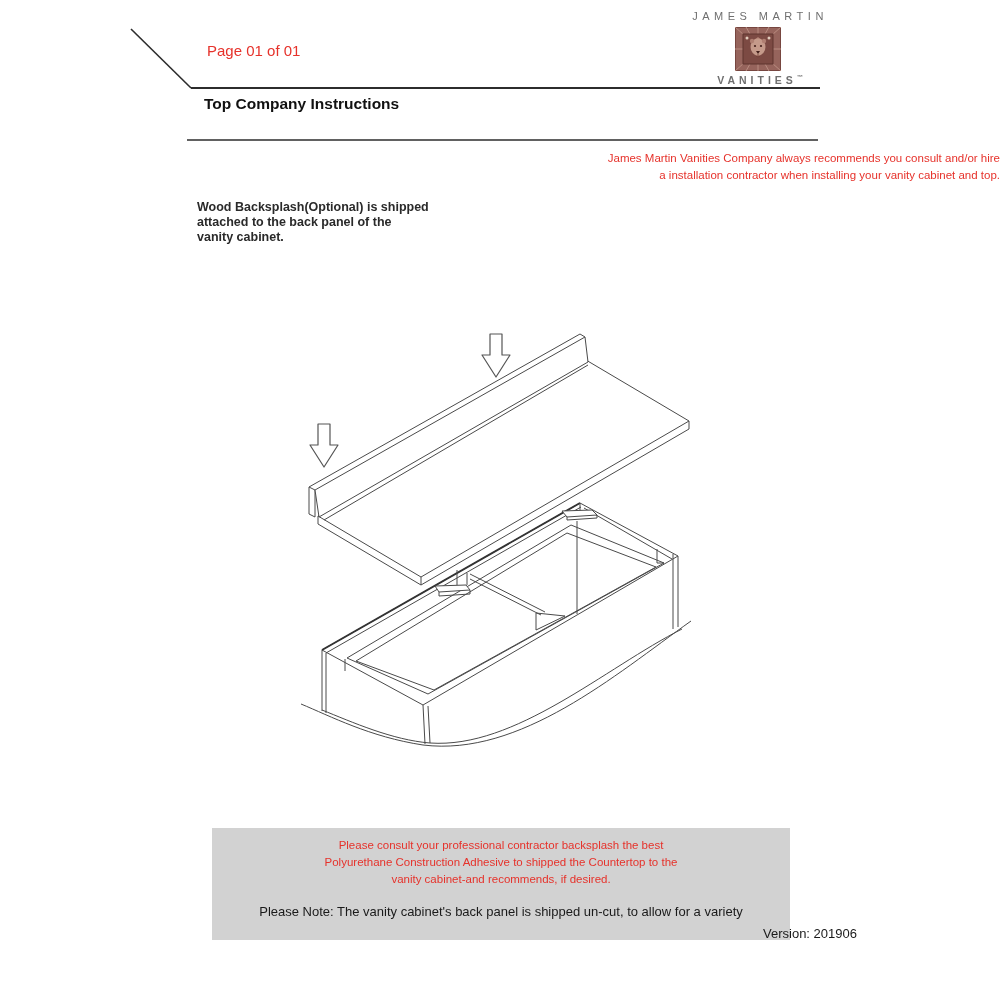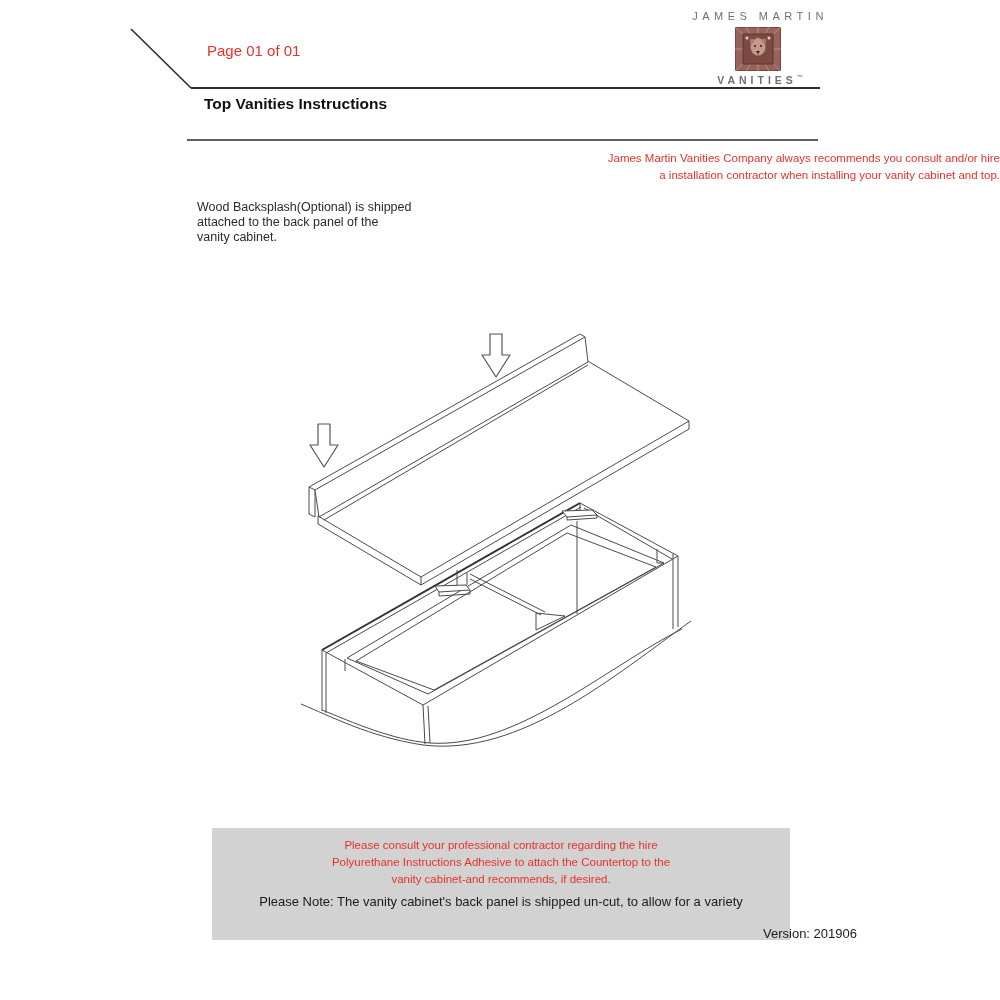--- a/index.html
+++ b/index.html
@@ -16,28 +16,28 @@
   .logo-bottom{font-size:10.5px;letter-spacing:4px;color:#6f6f6f;font-weight:bold;white-space:nowrap;padding-left:4px;}
   .tm{font-size:6px;vertical-align:top;letter-spacing:0;}
 
   
   .page-label{left:207px;top:42px;font-size:15px;color:#e6322b;text-align:right;}
   .doc-title{left:204px;top:95px;font-size:15.5px;font-weight:bold;color:#111;}
 
   
   .disclaimer{left:40px;top:150px;width:960px;text-align:right;font-size:11.5px;line-height:17px;color:#e6322b;}
   .instruction-note{left:197px;top:200px;font-size:12.5px;line-height:15.2px;color:#2a2a2a;}
-  .instruction-note span{display:block;}
+  .instruction-note span{display:block;font-weight:bold;}
   .disclaimer span{display:block;}
 
   
   .footer-box{left:212px;top:828px;width:578px;height:112px;background:#d2d2d2;text-align:center;}
   .adhesive-note{margin-top:9px;font-size:11.5px;line-height:17px;color:#e6322b;}
   .adhesive-note span{display:block;}
-  .plumbing-note{margin-top:5px;font-size:13px;line-height:18px;color:#1a1a1a;}
+  .plumbing-note{margin-top:15px;font-size:13px;line-height:18px;color:#1a1a1a;}
   .plumbing-note span{display:block;}
 
   .version-label{left:763px;top:926px;font-size:13px;color:#1a1a1a;}
 
   .diagram-svg{left:0;top:0;width:1000px;height:1000px;pointer-events:none;}
 </style>
 </head>
 <body>
 
 <div class="page">
@@ -115,37 +115,37 @@
         <circle cx="20" cy="19" r="1.1" fill="#44201b"></circle>
         <circle cx="26" cy="19" r="1.1" fill="#44201b"></circle>
         <path d="M21,24 L25,24 L23,27 Z" fill="#44201b"></path>
         <path d="M23,27 L23,30 M21,29 L23,30 L25,29" stroke="#6e3c34" stroke-width="0.8" fill="none"></path>
       </svg>
     </div>
     <div class="logo-bottom"><span>VANITIES</span><span class="tm">™</span></div>
   </div>
 
   <div class="abs page-label">Page 01 of 01</div>
-  <div class="abs doc-title">Top Vanities Instructions</div>
+  <div class="abs doc-title">Top Company Instructions</div>
 
   <div class="abs disclaimer">
     <span>James Martin Vanities Company always recommends you consult and/or hire</span>
     <span>a installation contractor when installing your vanity cabinet and top.</span>
   </div>
 
   <div class="abs instruction-note">
     <span>Wood Backsplash(Optional) is shipped</span>
     <span>attached to the back panel of the</span>
     <span>vanity cabinet.</span>
   </div>
 
   <div class="abs footer-box">
     <div class="adhesive-note">
-      <span>Please consult your professional contractor regarding the hire</span>
-      <span>Polyurethane Instructions Adhesive to attach the Countertop to the</span>
+      <span>Please consult your professional contractor backsplash the best</span>
+      <span>Polyurethane Construction Adhesive to shipped the Countertop to the</span>
       <span>vanity cabinet-and recommends, if desired.</span>
     </div>
     <div class="plumbing-note">
       <span>Please Note: The vanity cabinet's back panel is shipped un-cut, to allow for a variety</span>
     </div>
   </div>
 
   <div class="abs version-label">Version: 201906</div>
 
 </div>

